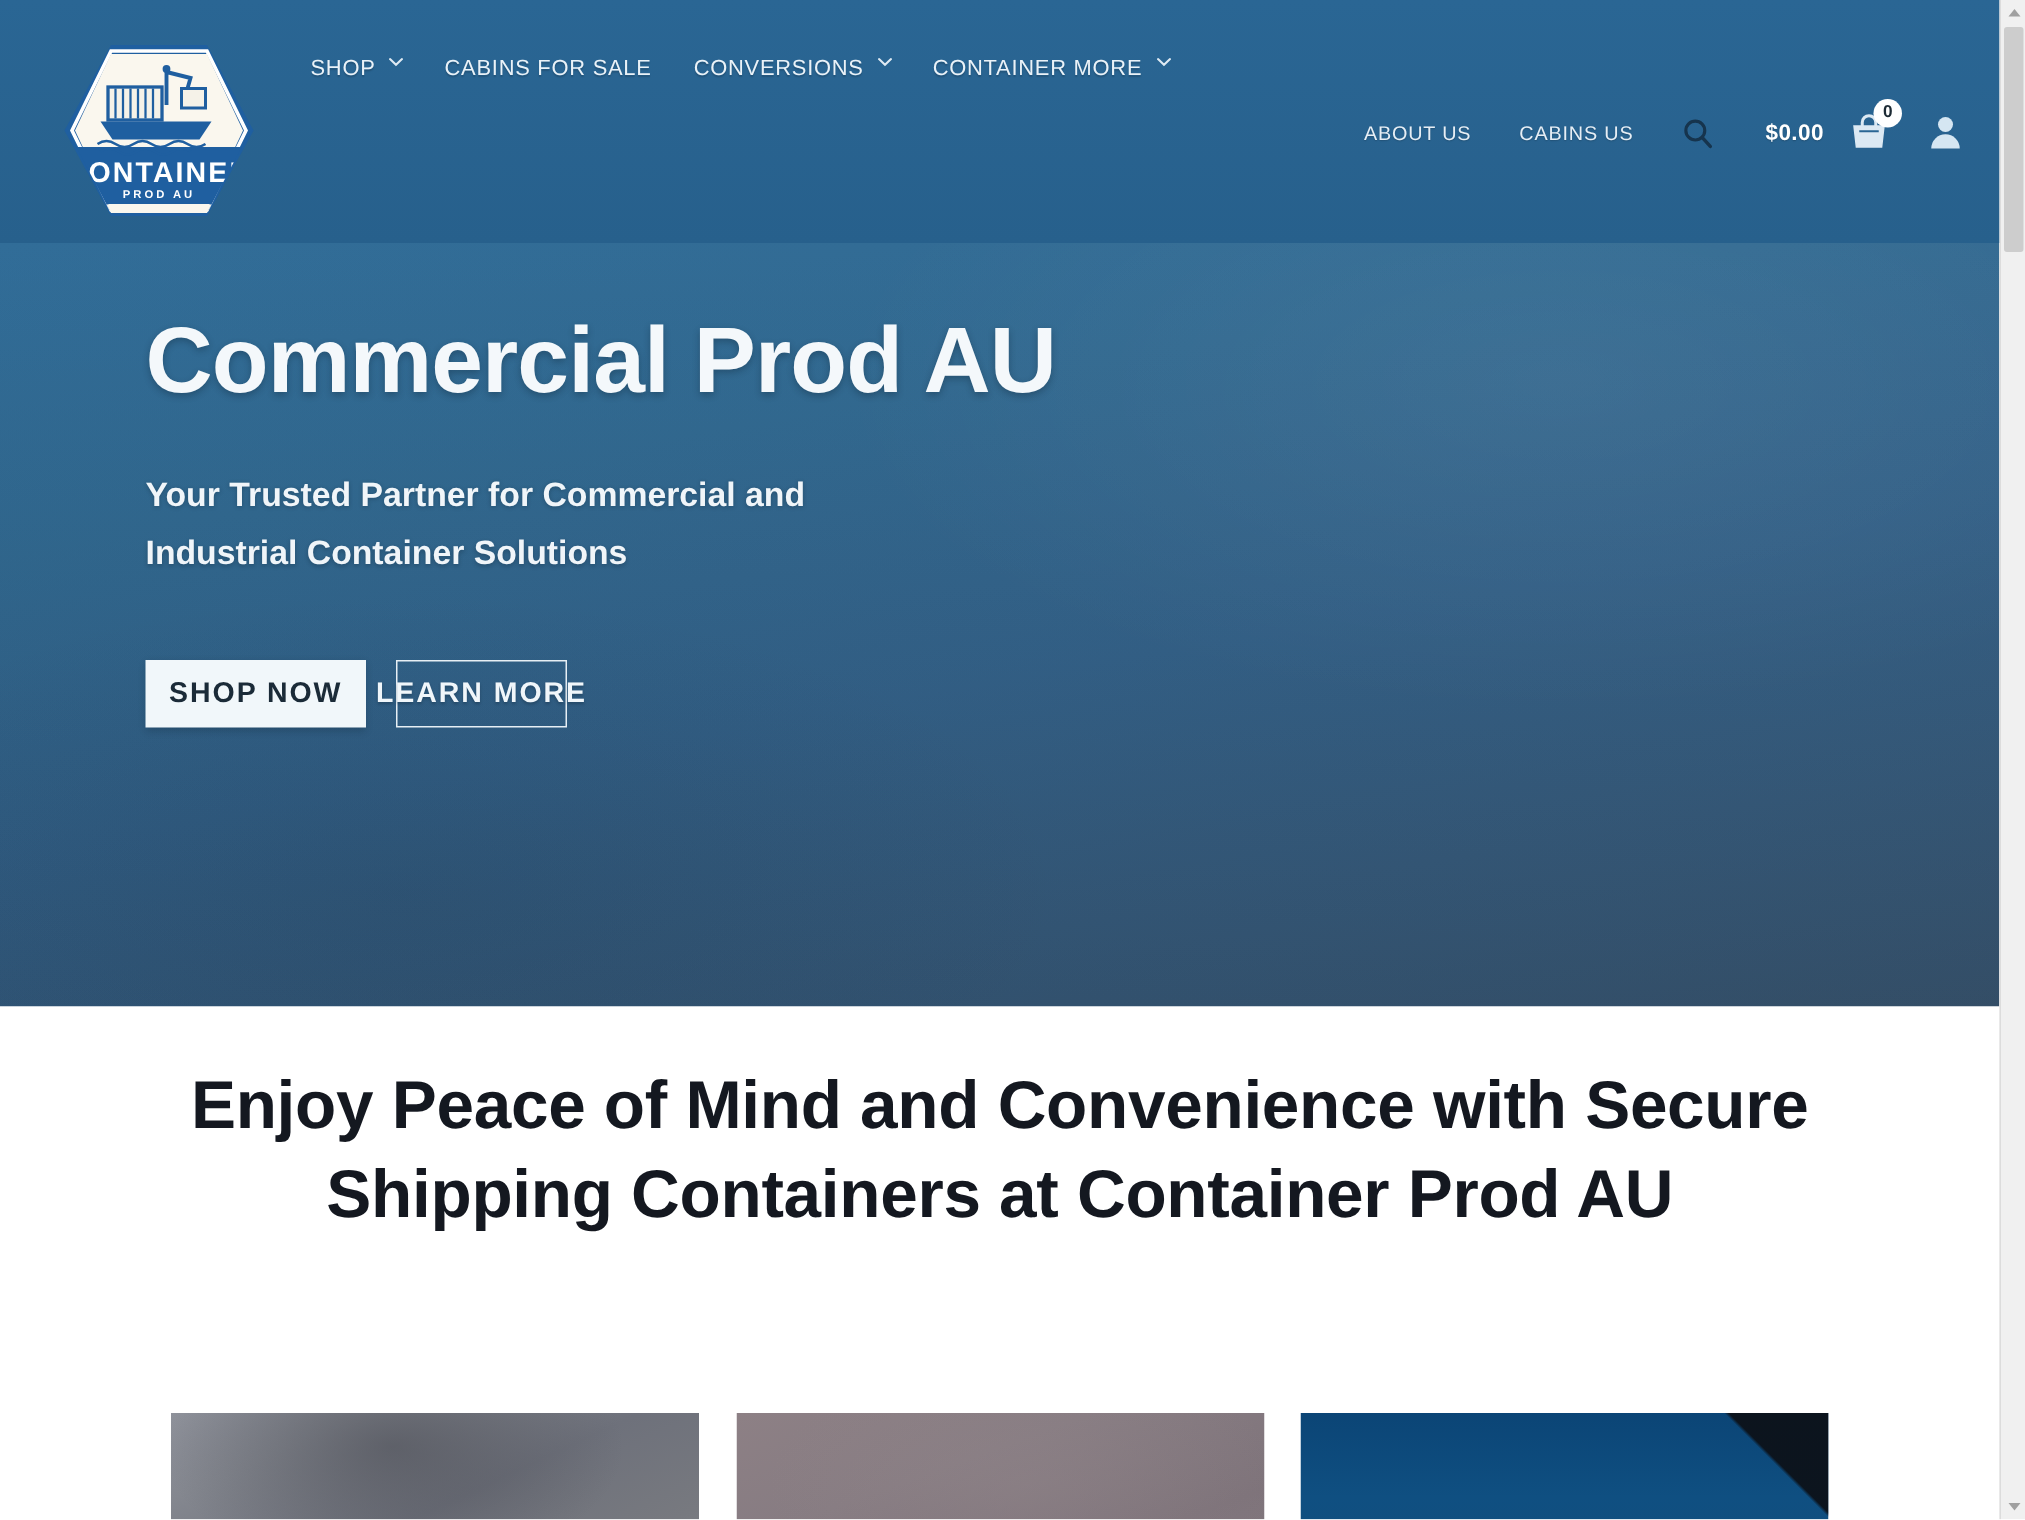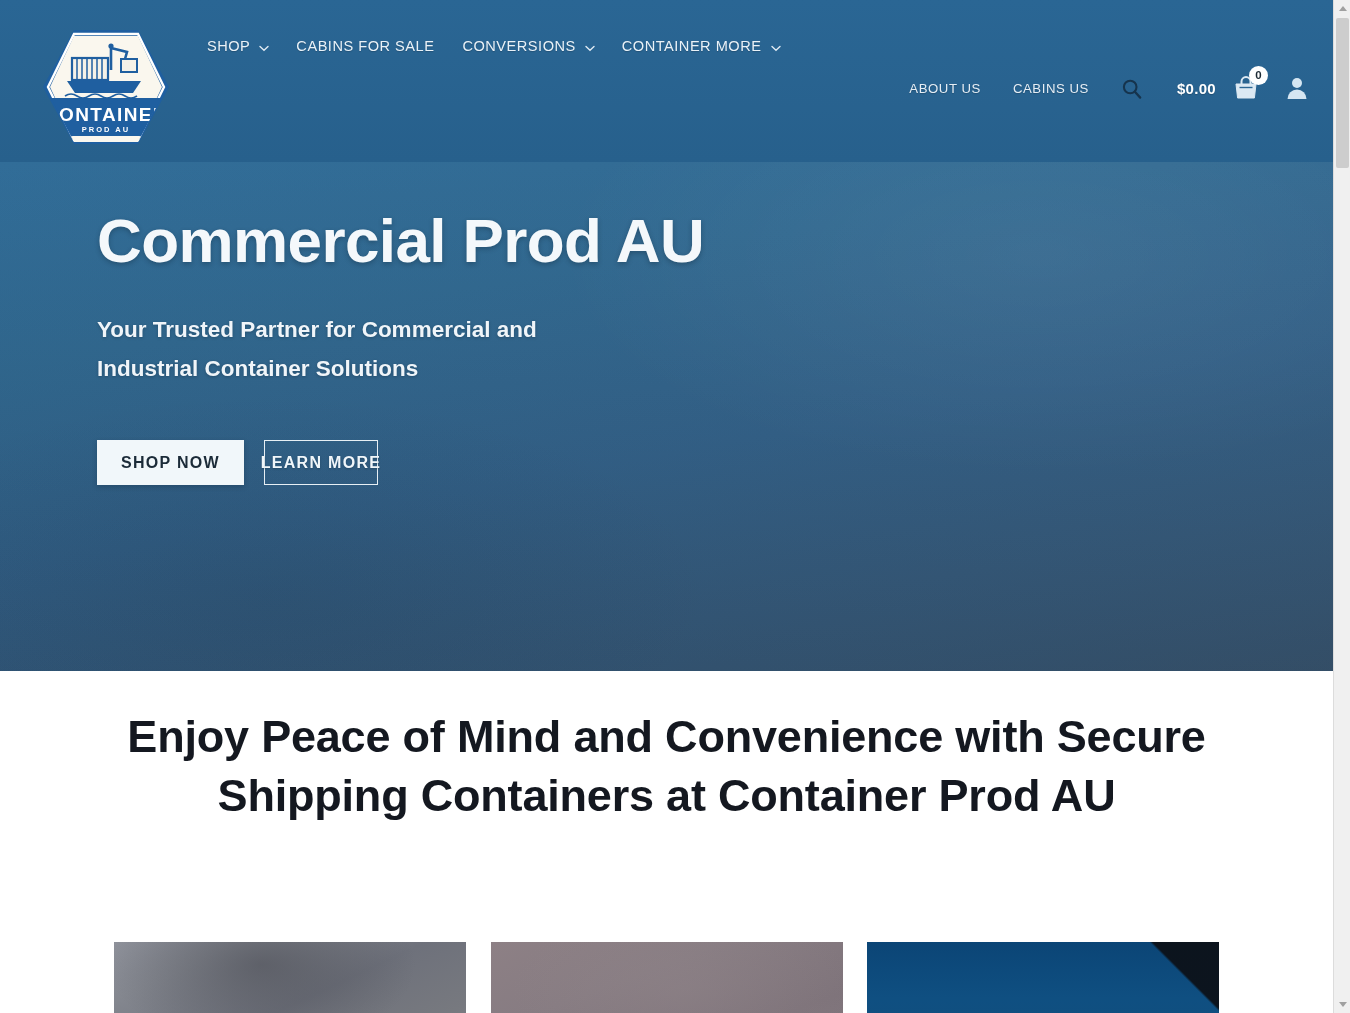--- a/index.html
+++ b/index.html
@@ -75,21 +75,21 @@
 
   
   .nav-primary {
     position:absolute;
     left:207px; top:38px;
     width:620px;
   }
   .nav-row { display:flex; align-items:center; }
   .nav-row.row2 { margin-top:44px; }
   .nav-item {
-    display:flex; align-items:flex-end;
+    display:flex; align-items:flex-start;
     color:#eaf2f8;
     font-size:14.6px;
     letter-spacing:0.5px;
     font-weight:400;
     white-space:nowrap;
     margin-right:28px;
     cursor:pointer;
     text-shadow:0 1px 1px rgba(0,0,0,0.18);
   }
   .caret {
@@ -188,21 +188,21 @@
     max-width:520px;
     text-shadow:0 1px 3px rgba(10,25,40,0.30);
   }
   .hero-buttons {
     margin-top:52px;
     display:flex;
     align-items:center;
   }
   .btn {
     display:flex; align-items:center; justify-content:center;
-    font-size:16px;
+    font-size:19px;
     font-weight:700;
     letter-spacing:1.3px;
     cursor:pointer;
     white-space:nowrap;
   }
   .btn-shop {
     width:147px; height:45px;
     background:#f1f7fa;
     color:#1b2b38;
     margin-right:20px;

